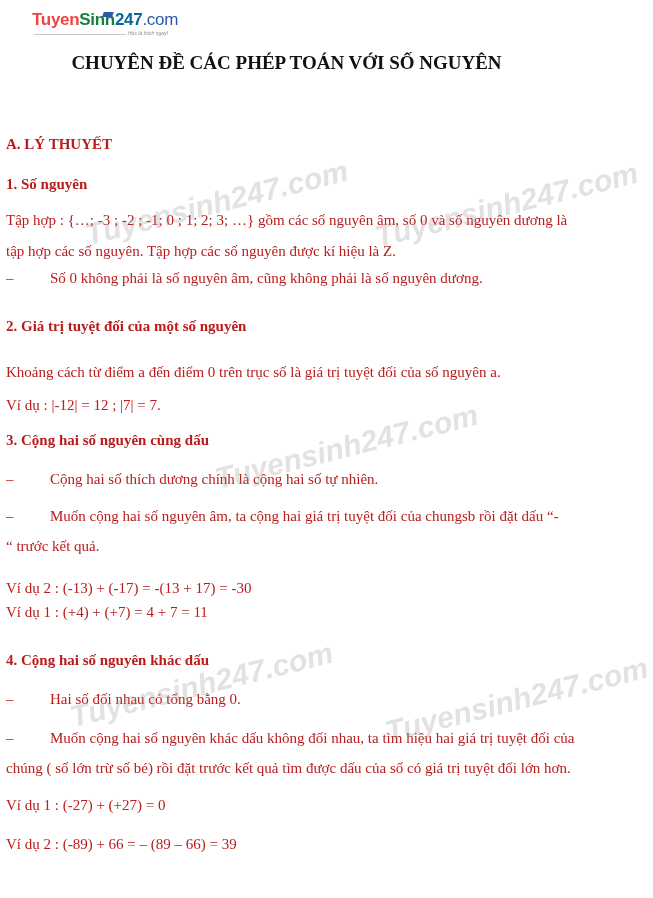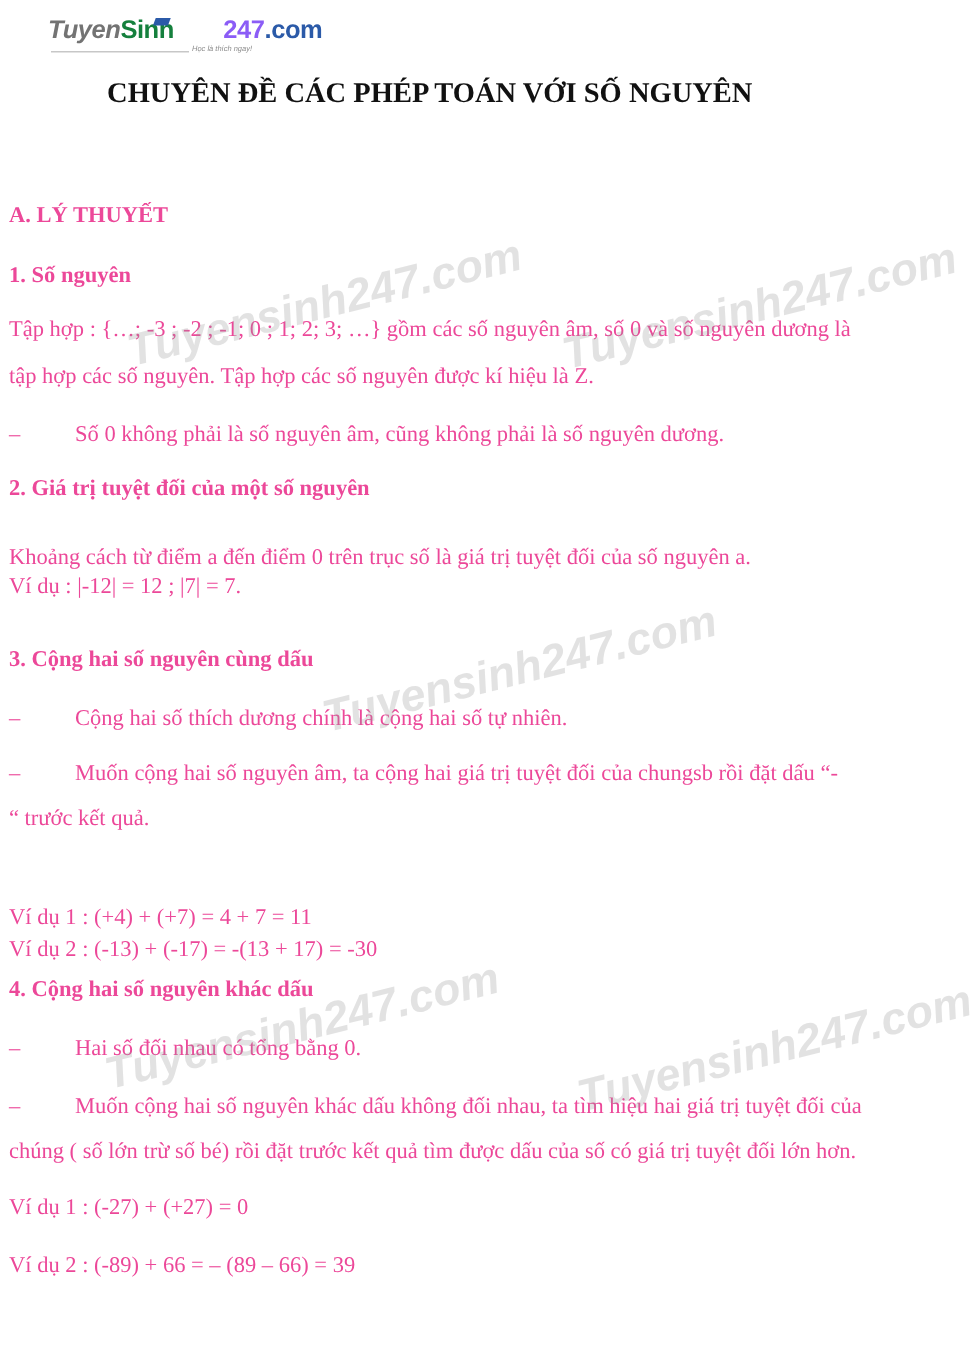--- a/index.html
+++ b/index.html
@@ -5,38 +5,38 @@
     html, body { margin: 0; padding: 0; background: #ffffff; }
     body {
       width: 653px; height: 898px; position: relative; overflow: hidden;
       font-family: "Liberation Serif", serif; color: #1a1a1a;
     }
     .logo {
       position: absolute; left: 32px; top: 10px; height: 30px;
       font-family: "Liberation Sans", sans-serif;
     }
     .logo-main { font-size: 17px; font-weight: bold; letter-spacing: -0.3px; line-height: 20px; }
-    .logo-main .tuyen { color: #737373; font-style: italic; }
+    .logo-main .tuyen { color: #ef4444; }
     .logo-main .sinh { color: #15803d; }
-    .logo-main .num { color: #8b5cf6; padding-left: 33px; }
-    .logo-main .dotcom { color: #2b5aa8; font-weight: bold; }
+    .logo-main .num { color: #0369a1; }
+    .logo-main .dotcom { color: #2b5aa8; font-weight: normal; }
     .logo-tag {
       position: absolute; left: 96px; top: 20px; font-size: 5px; color: #8a8a8a; font-style: italic;
     }
     .logo-line { position: absolute; left: 2px; top: 24px; width: 92px; height: 1px; background: #c7c7c7; }
     .logo-cap {
       position: absolute; left: 72px; top: -4px; width: 10px; height: 6px;
       border-bottom: 5px solid #2b5aa8; transform: skewX(-20deg);
     }
     .title {
       position: absolute; left: 0; width: 573px; top: 52px; text-align: center;
       font-size: 19px; font-weight: bold; color: #111;
     }
     .line {
-      position: absolute; left: 6px; font-size: 15px; white-space: nowrap; color: #ec4899;
+      position: absolute; left: 6px; font-size: 15px; white-space: nowrap; color: #b91c1c;
     }
     .h { font-weight: bold; font-size: 15px; }
     .bullet-dash { display: inline-block; width: 44px; }
     .watermark {
       position: absolute; font-family: "Liberation Sans", sans-serif; font-style: italic;
       font-weight: bold; font-size: 30px; color: rgba(150,150,150,0.28);
       transform: rotate(-14deg); transform-origin: left bottom; white-space: nowrap;
       pointer-events: none;
     }
   </style>
@@ -50,32 +50,32 @@
   <div class="logo-tag">Học là thích ngay!</div>
 </div>
 
 <div class="title">CHUYÊN ĐỀ CÁC PHÉP TOÁN VỚI SỐ NGUYÊN</div>
 
 <div class="line h" style="top:136px">A. LÝ THUYẾT</div>
 
 <div class="line h" style="top:176px">1. Số nguyên</div>
 <div class="line" style="top:212px">Tập hợp : {…; -3 ; -2 ; -1; 0 ; 1; 2; 3; …} gồm các số nguyên âm, số 0 và số nguyên dương là</div>
 <div class="line" style="top:243px">tập hợp các số nguyên. Tập hợp các số nguyên được kí hiệu là Z.</div>
-<div class="line" style="top:282px"><span class="bullet-dash">–</span><span>Số 0 không phải là số nguyên âm, cũng không phải là số nguyên dương.</span></div>
+<div class="line" style="top:270px"><span class="bullet-dash">–</span><span>Số 0 không phải là số nguyên âm, cũng không phải là số nguyên dương.</span></div>
 
 <div class="line h" style="top:318px">2. Giá trị tuyệt đối của một số nguyên</div>
 <div class="line" style="top:364px">Khoảng cách từ điểm a đến điểm 0 trên trục số là giá trị tuyệt đối của số nguyên a.</div>
-<div class="line" style="top:383px"><span>Ví dụ :</span><span> |-12| = 12  ;    |7| = 7.</span></div>
+<div class="line" style="top:397px"><span>Ví dụ :</span><span> |-12| = 12  ;    |7| = 7.</span></div>
 
 <div class="line h" style="top:432px">3. Cộng hai số nguyên cùng dấu</div>
 <div class="line" style="top:471px"><span class="bullet-dash">–</span><span>Cộng hai số thích dương chính là cộng hai số tự nhiên.</span></div>
 <div class="line" style="top:508px"><span class="bullet-dash">–</span><span>Muốn cộng hai số nguyên âm, ta cộng hai giá trị tuyệt đối của chungsb rồi đặt dấu “-</span></div>
 <div class="line" style="top:538px">“ trước kết quả.</div>
 <div class="line" style="top:604px"><span>Ví dụ 1 :</span><span> (+4) + (+7) = 4 + 7 = 11</span></div>
-<div class="line" style="top:625px"><span>Ví dụ 2 :</span><span> (-13) + (-17) = -(13 + 17) = -30</span></div>
+<div class="line" style="top:580px"><span>Ví dụ 2 :</span><span> (-13) + (-17) = -(13 + 17) = -30</span></div>
 
 <div class="line h" style="top:652px">4. Cộng hai số nguyên khác dấu</div>
 <div class="line" style="top:691px"><span class="bullet-dash">–</span><span>Hai số đối  nhau có tổng bằng 0.</span></div>
 <div class="line" style="top:730px"><span class="bullet-dash">–</span><span>Muốn cộng hai số nguyên khác dấu không đối nhau, ta tìm hiệu hai giá trị tuyệt đối của</span></div>
 <div class="line" style="top:760px">chúng ( số lớn trừ số bé) rồi đặt trước kết quả tìm được dấu của số có giá trị tuyệt đối lớn hơn.</div>
 <div class="line" style="top:797px"><span>Ví dụ 1 :</span><span> (-27) + (+27) = 0</span></div>
 <div class="line" style="top:836px"><span>Ví dụ 2 :</span><span> (-89) + 66 = – (89 – 66) = 39</span></div>
 
 <div class="watermark" style="left:90px; top:218px">Tuyensinh247.com</div>
 <div class="watermark" style="left:380px; top:220px">Tuyensinh247.com</div>

